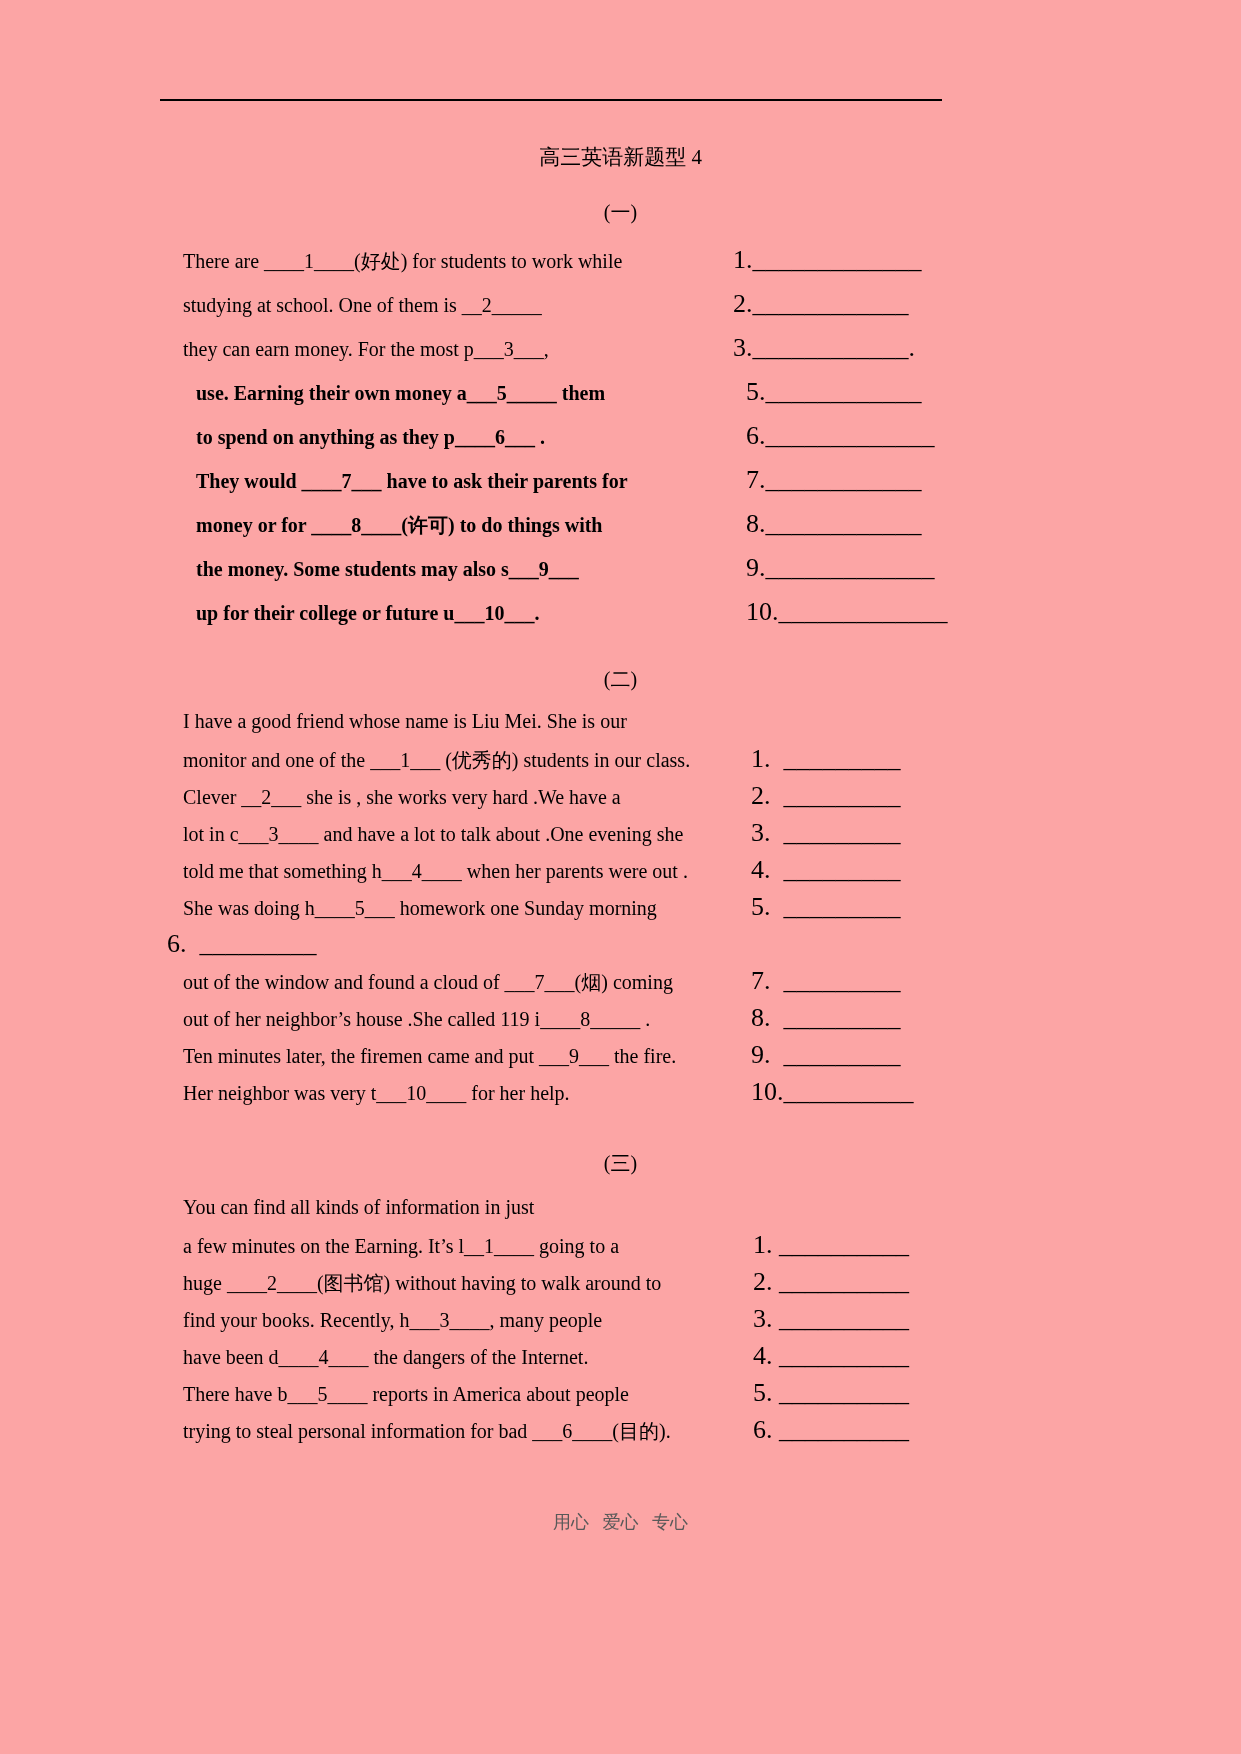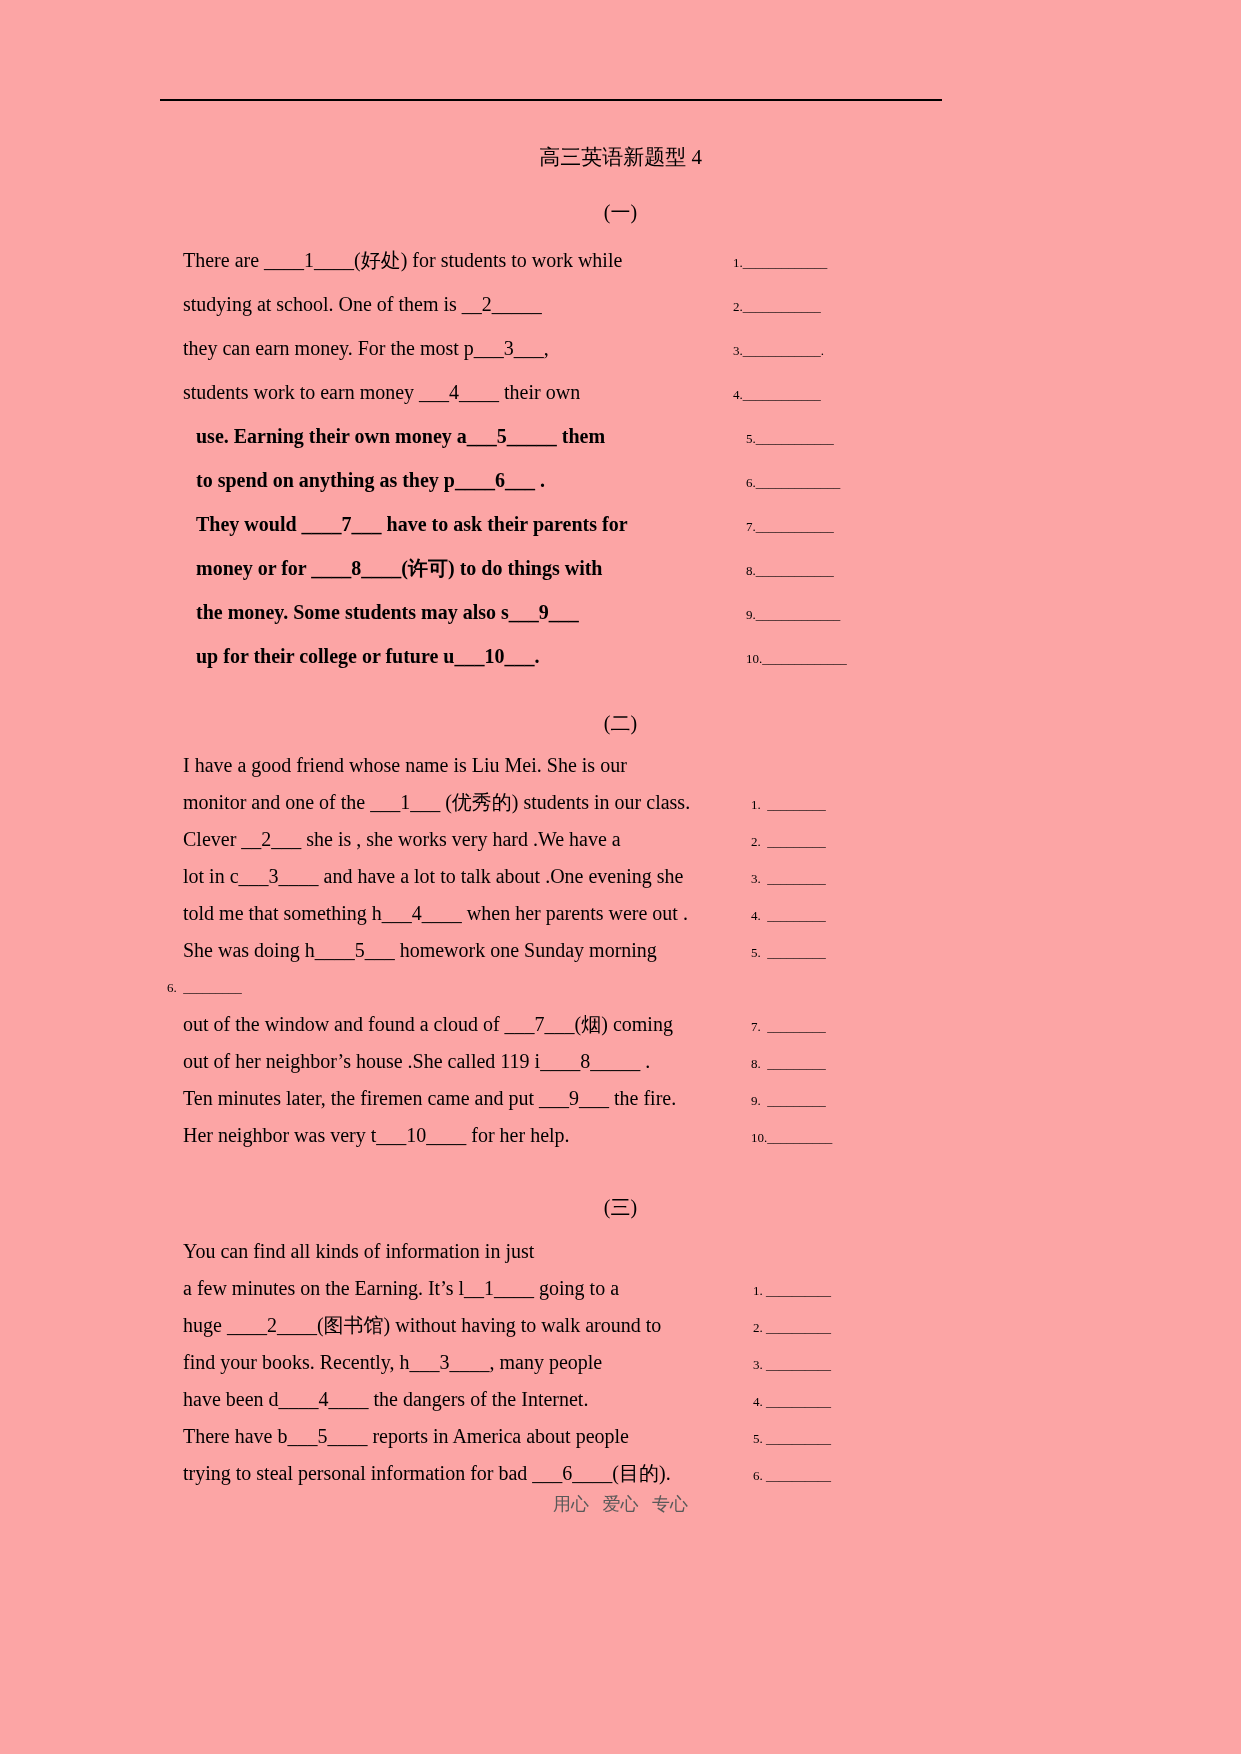--- a/index.html
+++ b/index.html
@@ -49,24 +49,25 @@
     font-size: 20px;
     white-space: pre;
     overflow: visible;
     margin-left: 16px;
   }
   .s1 .text { flex: 0 0 550px; }
   .s2 .text { flex: 0 0 568px; }
   .s3 .text { flex: 0 0 570px; }
   .text.indent { padding-left: 13px; font-weight: bold; }
   .answer {
-    font-size: 13px;
+    font-size: 26px;
     white-space: pre;
   }
   .footer {
+    margin-top: 62px;
     text-align: center;
     font-size: 18px;
     color: #595959;
     white-space: pre;
   }
 </style>
 </head>
 <body>
 
 <div class="page">
@@ -79,24 +80,20 @@
           <div class="text">There are ____1____(好处) for students to work while</div>
           <div class="answer">1._____________</div>
         </div>
         <div class="row">
           <div class="text">studying at school. One of them is __2_____</div>
           <div class="answer">2.____________</div>
         </div>
         <div class="row">
           <div class="text">they can earn money. For the most p___3___,</div>
           <div class="answer">3.____________.</div>
-        </div>
-        <div class="row">
-          <div class="text">students work to earn money ___4____ their own</div>
-          <div class="answer">4.____________</div>
         </div>
         <div class="row">
           <div class="text indent">use. Earning their own money a___5_____ them</div>
           <div class="answer">5.____________</div>
         </div>
         <div class="row">
           <div class="text indent">to spend on anything as they p____6___ .</div>
           <div class="answer">6._____________</div>
         </div>
         <div class="row">

